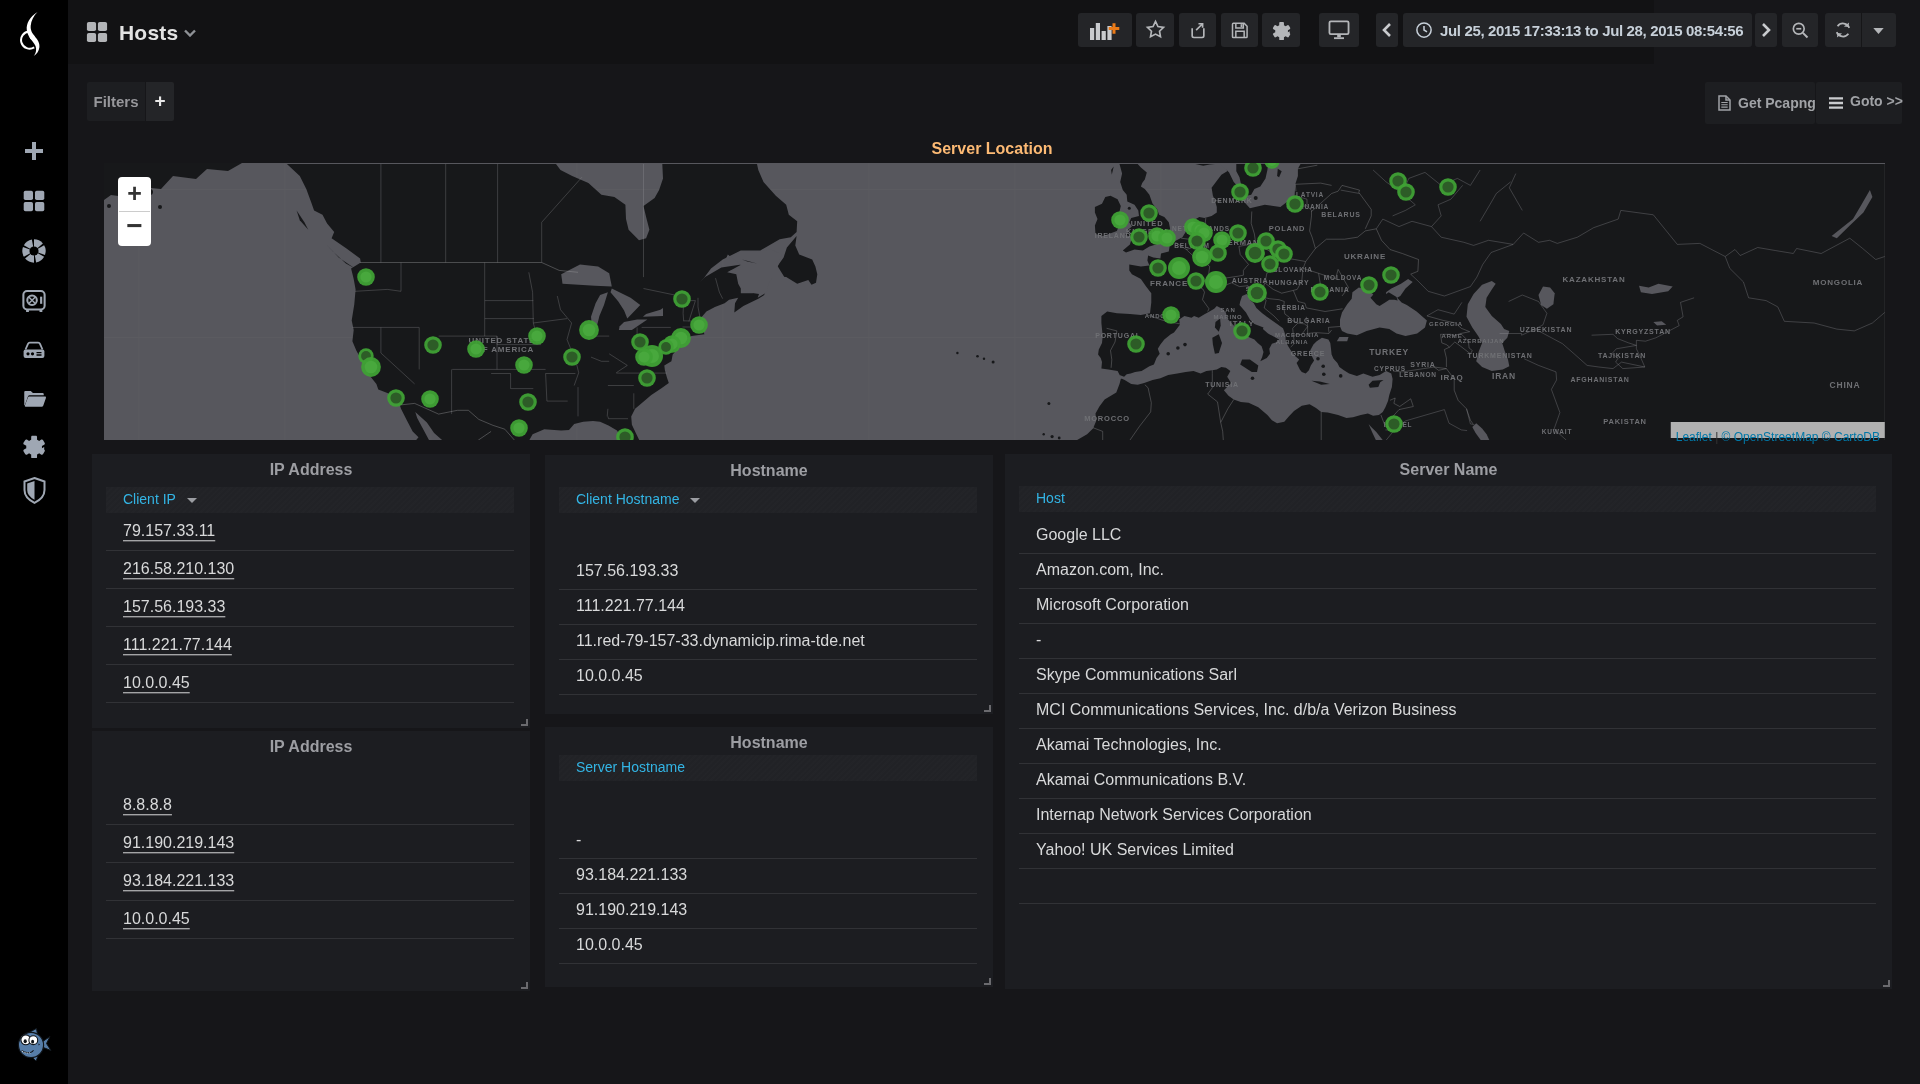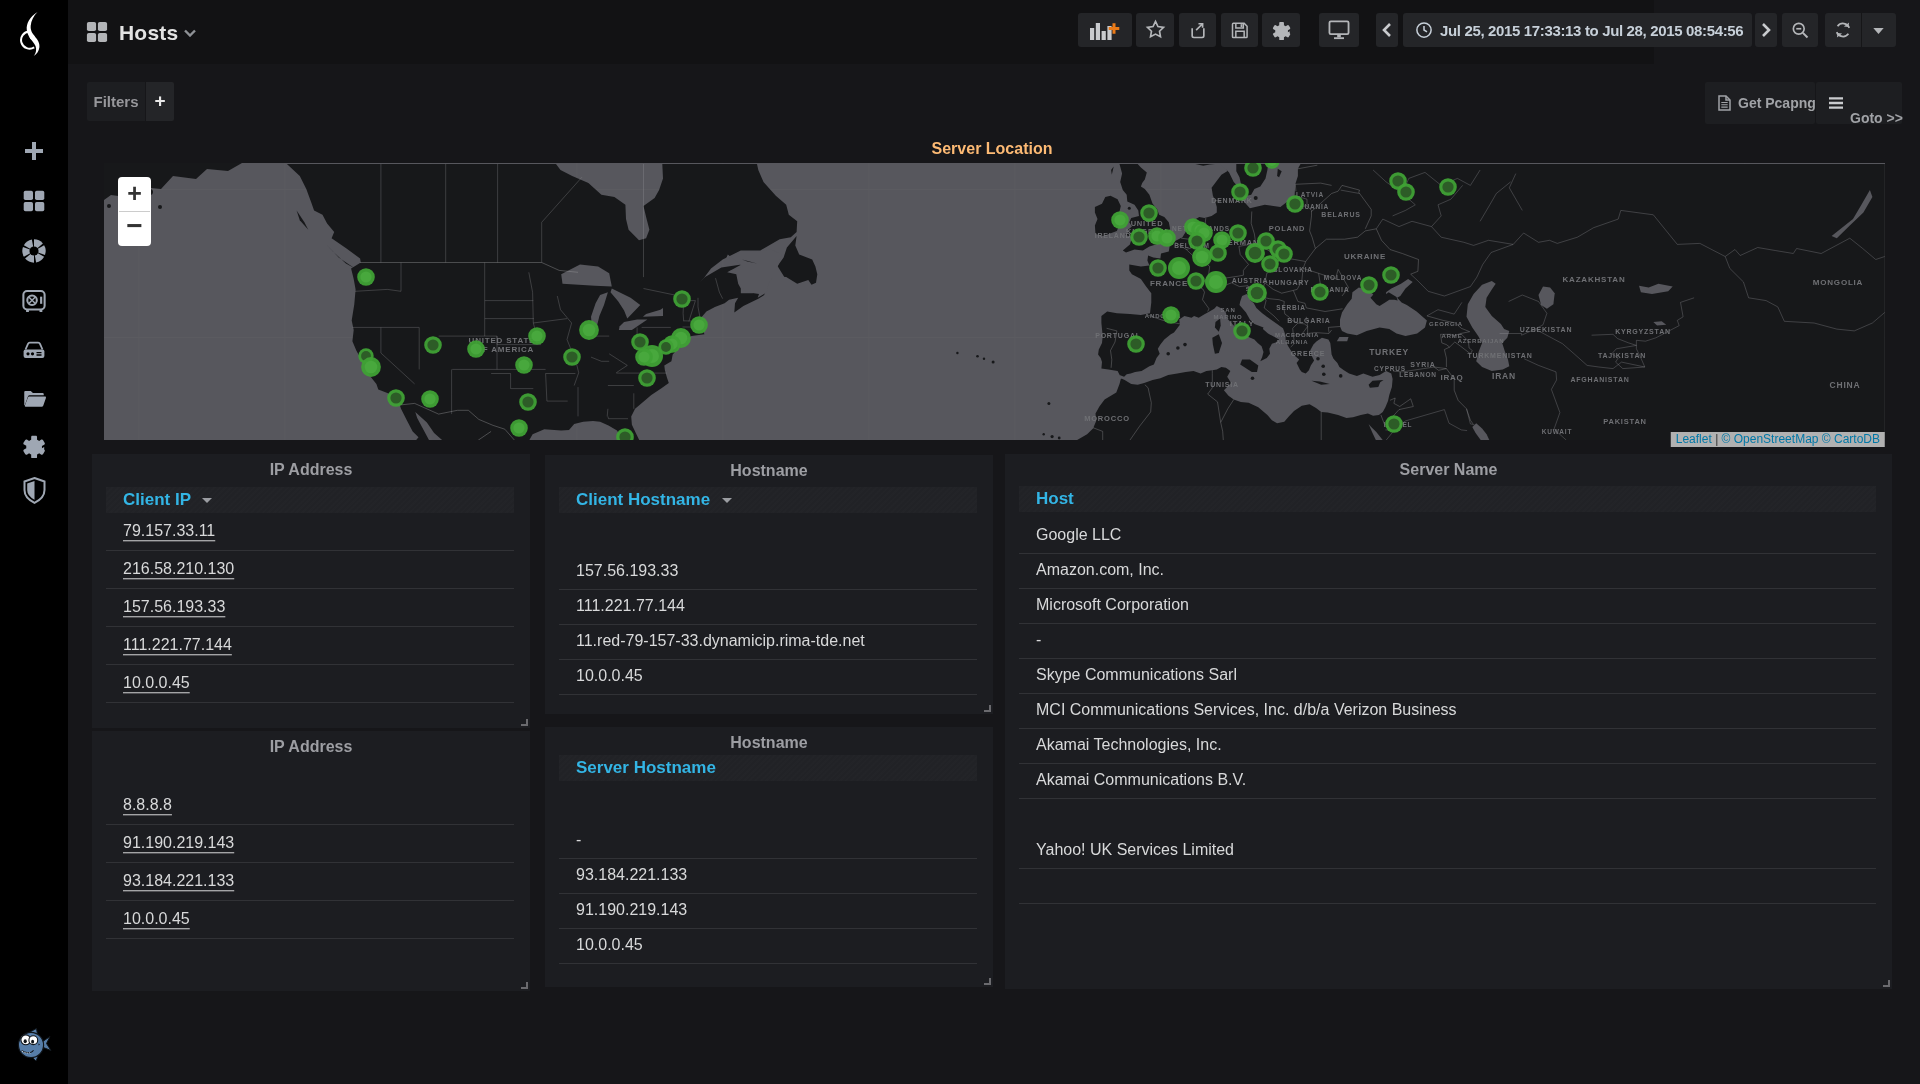--- a/index.html
+++ b/index.html
@@ -5,21 +5,21 @@
   font-family:"Liberation Sans", sans-serif; }
 .abs { position:absolute; }
 #sidebar { position:absolute; left:0; top:0; width:68px; height:1084px; background:#000; z-index:5; }
 #main { position:absolute; left:68px; top:0; width:1852px; height:1084px; background:#161619; }
 #navbar { position:absolute; left:0; top:0; width:1586px; height:64px; background:#121214; }
 .navtitle { position:absolute; left:51px; top:21px; color:#e3e3e3; font-size:21px; font-weight:bold; letter-spacing:0.2px; }
 .iconbtn { position:absolute; background:#242528; border-radius:3px; }
 .panel { position:absolute; background:#1c1d21; }
 .ptitle { position:absolute; top:7px; left:0; right:0; text-align:center; color:#9d9ea3; font-size:16px; font-weight:bold; }
 .thead { position:absolute; left:14px; right:16px; height:26px; background:#212226 repeating-linear-gradient(135deg, rgba(255,255,255,0.009) 0 2px, rgba(0,0,0,0.012) 2px 4px);
-  color:#33b5e5; font-size:17px; font-weight:bold; line-height:25px; padding-left:17px; }
+  color:#33b5e5; font-size:14px; font-weight:normal; line-height:25px; padding-left:17px; }
 .hcaret { display:inline-block; width:0; height:0; border-left:5px solid transparent; border-right:5px solid transparent; border-top:5px solid #9b9da2; margin-left:7px; vertical-align:middle; }
 .row { position:absolute; left:14px; right:16px; border-bottom:1px solid #313236; color:#d8d9da; font-size:16px; }
 .row span { position:absolute; left:17px; top:50%; transform:translateY(-54%); }
 .cellu { text-decoration:underline; text-underline-offset:4px; }
 .rsz { position:absolute; right:2px; bottom:2px; width:7px; height:7px; border-right:2px solid #6a6a6e; border-bottom:2px solid #6a6a6e; }
 </style></head>
 <body>
 <div id="sidebar">
   <svg class="abs" style="left:20px;top:12px" width="22" height="44" viewBox="0 0 22 44">
     <path d="M17.5 0 C9.5 5 6.2 11.5 6.8 18 C7.3 23 10.2 26.5 12.8 29.7 C15.2 32.6 16.6 35.2 16 39 C15.6 41 14.8 42.6 13.8 44 C17 41.8 19 38.8 19.4 35.2 C19.9 30.6 17.4 27.4 14.9 24.4 C12.3 21.3 10.3 18.3 10.7 13.7 C11.1 8.7 13.6 4 17.5 0 Z" fill="#fff"></path>
@@ -182,21 +182,21 @@
         <path d="M1 1 h7 l4 4 v10 h-11 z" fill="none" stroke="#a0a2a6" stroke-width="1.5"></path>
         <path d="M8 1 v4 h4" fill="none" stroke="#a0a2a6" stroke-width="1.5"></path>
         <path d="M3.3 7.5 h6.4 M3.3 9.8 h6.4 M3.3 12.1 h6.4" stroke="#a0a2a6" stroke-width="1.1"></path>
       </svg>
   <span class="abs" style="left:33px;top:13px">Get Pcapng</span>
 </div>
 <div class="abs" style="left:1748px;top:82px;width:86px;height:42px;background:#1d1e21;border-radius:2px;color:#a0a2a6;font-size:14px;font-weight:bold;white-space:nowrap">
   <svg class="abs" style="left:13px;top:15px" width="14" height="12" viewBox="0 0 14 12">
         <path d="M0 1.4 h14 M0 6 h14 M0 10.6 h14" stroke="#c9cbce" stroke-width="2.4"></path>
       </svg>
-  <span class="abs" style="left:34px;top:28px">Goto &gt;&gt;</span>
+  <span class="abs" style="left:34px;top:11px">Goto &gt;&gt;</span>
 </div>
 
 <div class="abs" style="left:24px;top:74px;width:1800px;height:373px">
   <div class="abs" style="left:0;right:0;top:66px;text-align:center;color:#fdba74;font-size:16px;font-weight:bold">Server Location</div>
 </div>
 <svg class="abs" style="left:36px;top:163px" width="1781" height="277" viewBox="104 163 1781 277">
 <rect x="104" y="163" width="1781" height="277" fill="#57575d"></rect>
 <path d="M139.0,163 V440 M285.0,163 V440 M431.0,163 V440 M577.0,163 V440 M723.0,163 V440 M869.0,163 V440 M1015.0,163 V440 M1161.0,163 V440 M1307.0,163 V440 M1453.0,163 V440 M1599.0,163 V440 M1745.0,163 V440 M104,189.5 H1885 M104,337.5 H1885" stroke="#5d5d62" stroke-width="1" fill="none" stroke-opacity="0.6"></path>
 <path d="M286.9,163.9 L299.8,176.0 L306.3,188.9 L310.9,201.5 L314.1,210.4 L322.5,214.8 L327.1,223.4 L334.2,231.9 L331.6,238.2 L346.5,248.5 L360.1,258.5 L360.8,262.5 L351.1,268.4 L353.7,279.0 L355.6,289.4 L354.3,304.2 L351.7,320.4 L353.7,330.0 L352.4,341.2 L356.3,350.5 L360.8,358.8 L364.7,362.9 L367.9,370.3 L369.2,375.1 L376.4,383.9 L378.3,389.4 L388.0,393.3 L393.2,395.7 L399.1,402.7 L401.0,408.8 L406.8,420.2 L412.7,431.4 L418.5,437.3 L415.3,441.0 L429.5,441.0 L422.4,427.7 L417.2,417.9 L415.3,411.9 L426.9,422.4 L434.1,432.9 L443.2,441.0 L528.8,441.0 L532.6,434.3 L544.3,429.2 L561.2,430.6 L569.0,429.9 L574.2,423.9 L583.2,421.7 L593.0,420.9 L600.1,421.7 L608.5,425.4 L617.0,430.6 L622.1,438.8 L621.5,441.0 L639.7,441.0 L635.8,432.9 L631.9,424.7 L631.2,416.4 L635.1,408.8 L642.2,402.7 L651.3,394.9 L661.1,388.6 L668.8,383.1 L666.9,377.5 L664.9,370.3 L664.3,365.4 L671.4,361.3 L672.7,354.6 L677.3,349.6 L679.9,341.2 L691.5,336.1 L704.5,334.3 L701.3,327.4 L700.0,323.0 L701.9,316.8 L706.4,311.5 L714.9,306.9 L724.6,303.3 L729.1,299.7 L738.2,297.8 L735.0,303.3 L734.3,312.4 L743.4,306.0 L758.3,298.7 L764.2,295.0 L767.4,283.8 L760.9,290.4 L752.5,293.2 L740.8,293.2 L740.8,288.5 L738.2,283.8 L736.3,274.2 L727.2,272.3 L741.5,264.5 L721.4,267.4 L705.1,277.1 L700.0,281.9 L703.9,278.1 L711.0,268.4 L722.7,259.5 L740.8,250.5 L760.3,250.5 L779.7,239.2 L790.8,237.2 L796.6,231.9 L797.2,221.3 L788.8,214.8 L786.2,204.8 L775.8,195.8 L763.5,181.9 L758.3,170.0 L757.0,163.9 L662.3,163.9 L663.0,178.4 L659.1,190.1 L654.6,198.1 L643.5,205.9 L646.1,216.9 L649.4,229.8 L646.1,238.2 L639.0,240.3 L628.6,229.8 L626.0,219.1 L625.4,204.8 L614.4,196.9 L601.4,194.7 L588.4,183.1 L572.2,176.0 L560.5,170.0 L556.0,163.9 Z" fill="#17181a"></path>
 <path d="M104,163 L242,163 L228,171 L207,169 L196,179 L173,176 L161,189 L141,187 L126,197 L111,195 L104,200 Z" fill="#17181a"></path>
@@ -566,21 +566,21 @@
 <circle cx="1272" cy="161" r="7.7" fill="#3fa135" fill-opacity="0.95"></circle>
 <circle cx="1272" cy="161" r="4.9" fill="#48a83d"></circle>
 </svg>
 
 <div class="abs" style="left:50px;top:177px;width:33px;height:69px;background:#fff;border-radius:4px;">
   <div class="abs" style="left:0;top:0;width:33px;height:34px;color:#333;font-size:25px;font-weight:bold;text-align:center;line-height:32px">+</div>
   <div class="abs" style="left:1px;top:34px;width:31px;height:1px;background:#ccc"></div>
   <div class="abs" style="left:0;top:34px;width:33px;height:34px;color:#333;font-size:28px;font-weight:bold;text-align:center;line-height:30px">−</div>
 </div>
 
-<div class="abs" style="left:1817px;top:432px;height:15px;background:#ccccccd9;color:#0078a8;font-size:12px;padding:0 5px;line-height:15px;white-space:nowrap;transform:translateX(-100%)">Leaflet <span style="color:#333">|</span> © OpenStreetMap © CartoDB</div>
+<div class="abs" style="left:1817px;top:422px;height:15px;background:#ccccccd9;color:#0078a8;font-size:12px;padding:8px 5px;line-height:15px;white-space:nowrap;transform:translateX(-100%)">Leaflet <span style="color:#333">|</span> © OpenStreetMap © CartoDB</div>
 <div class="panel" style="left:24px;top:454px;width:438px;height:274px">
 <div class="ptitle">IP Address</div>
 <div class="thead" style="top:33px"><span>Client IP</span> <span class="hcaret"></span></div>
 <div class="row" style="top:59px;height:38px">
         <span class="cellu">79.157.33.11</span>
       </div>
 <div class="row" style="top:97px;height:38px">
         <span class="cellu">216.58.210.130</span>
       </div>
 <div class="row" style="top:135px;height:38px">
@@ -631,20 +631,23 @@
       </div>
 <div class="row" style="top:240px;height:35px">
         <span class="cell">MCI Communications Services, Inc. d/b/a Verizon Business</span>
       </div>
 <div class="row" style="top:275px;height:35px">
         <span class="cell">Akamai Technologies, Inc.</span>
       </div>
 <div class="row" style="top:310px;height:35px">
         <span class="cell">Akamai Communications B.V.</span>
       </div>
+<div class="row" style="top:345px;height:35px">
+        <span class="cell">Internap Network Services Corporation</span>
+      </div>
 <div class="row" style="top:380px;height:35px">
         <span class="cell">Yahoo! UK Services Limited</span>
       </div>
 <div class="row" style="top:415px;height:35px">
         <span class="cell"></span>
       </div>
 <div class="rsz"></div>
 </div>
 <div class="panel" style="left:24px;top:731px;width:438px;height:260px">
 <div class="ptitle">IP Address</div>

